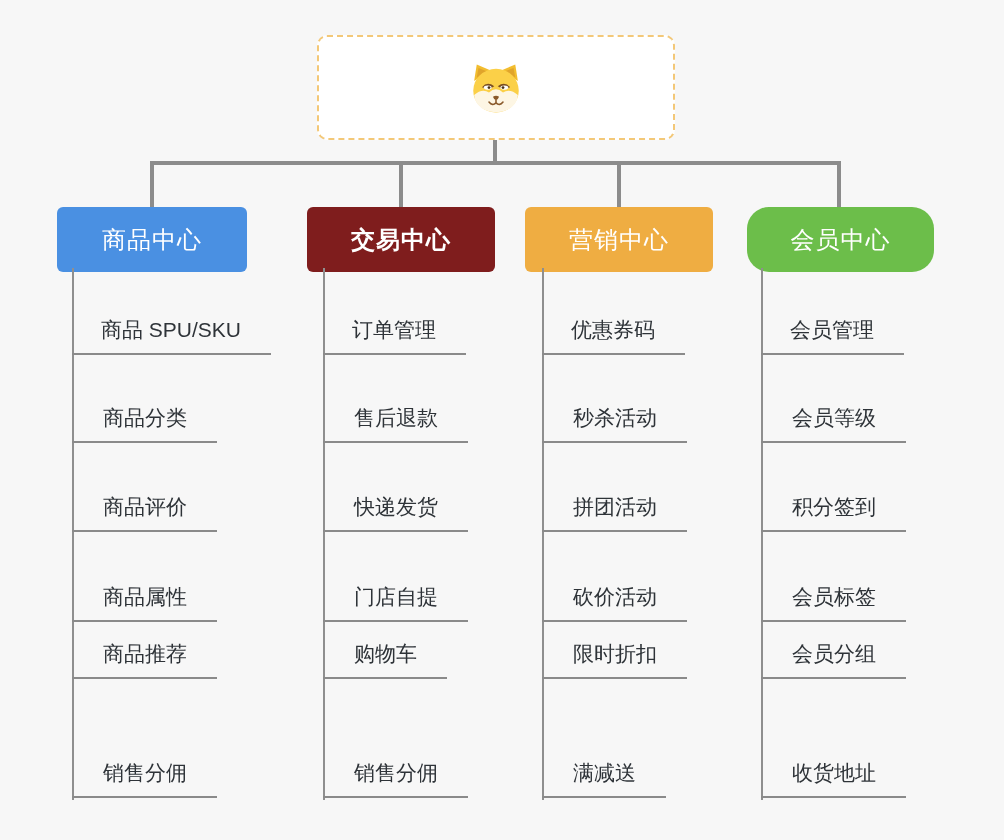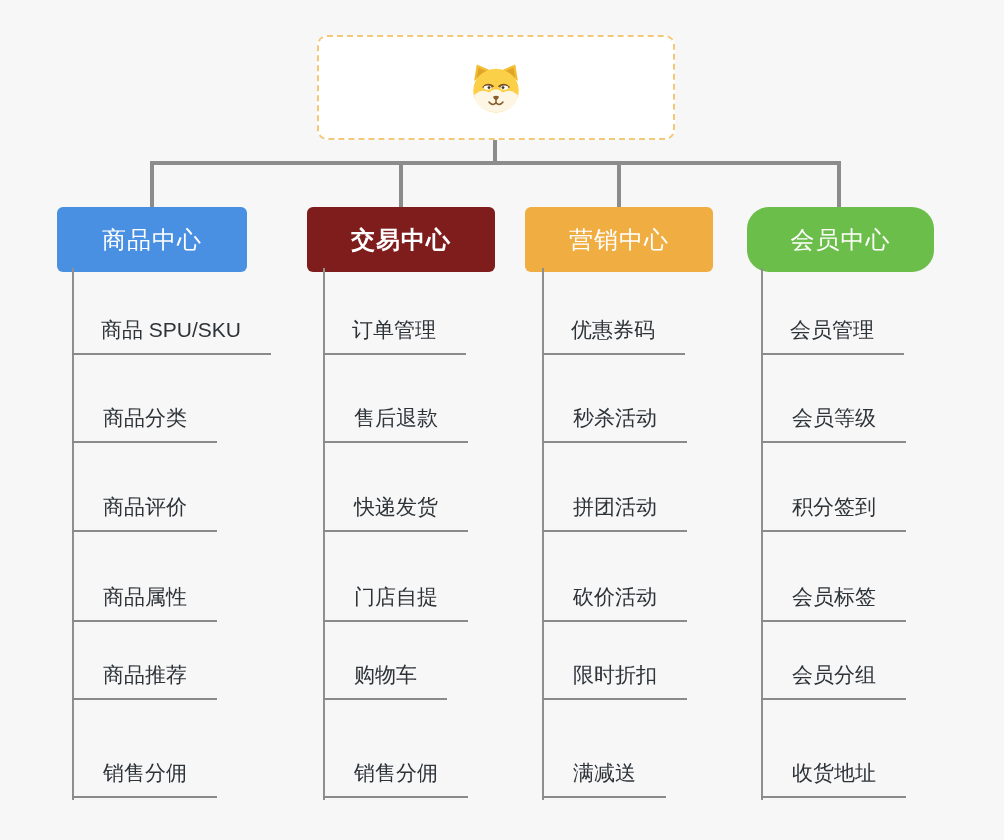--- a/index.html
+++ b/index.html
@@ -88,21 +88,21 @@
     font-size: 21px;
     color: #2E3338;
     border-bottom: 2px solid #8A8A8A;
     white-space: nowrap;
     cursor: pointer;
   }
   .r0 { top: 316px; padding-left: 29px; }
   .r1 { top: 404px; }
   .r2 { top: 493px; }
   .r3 { top: 583px; }
-  .r4 { top: 661px; }
+  .r4 { top: 640px; }
   .r5 { top: 759px; }
 </style>
 </head>
 <body>
 
 <div class="canvas">
 
   
   <div class="line root-drop"></div>
   <div class="line h-bar"></div>

